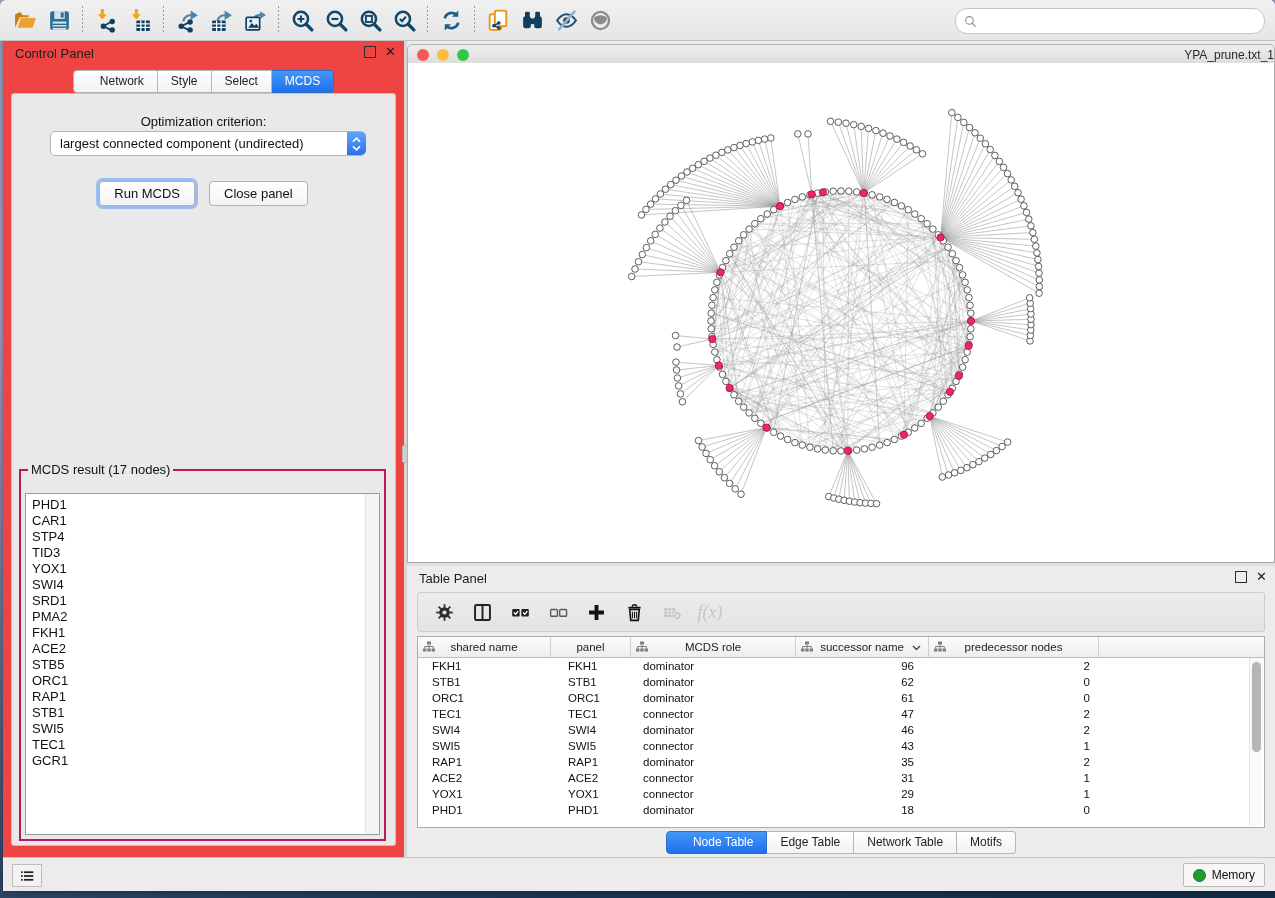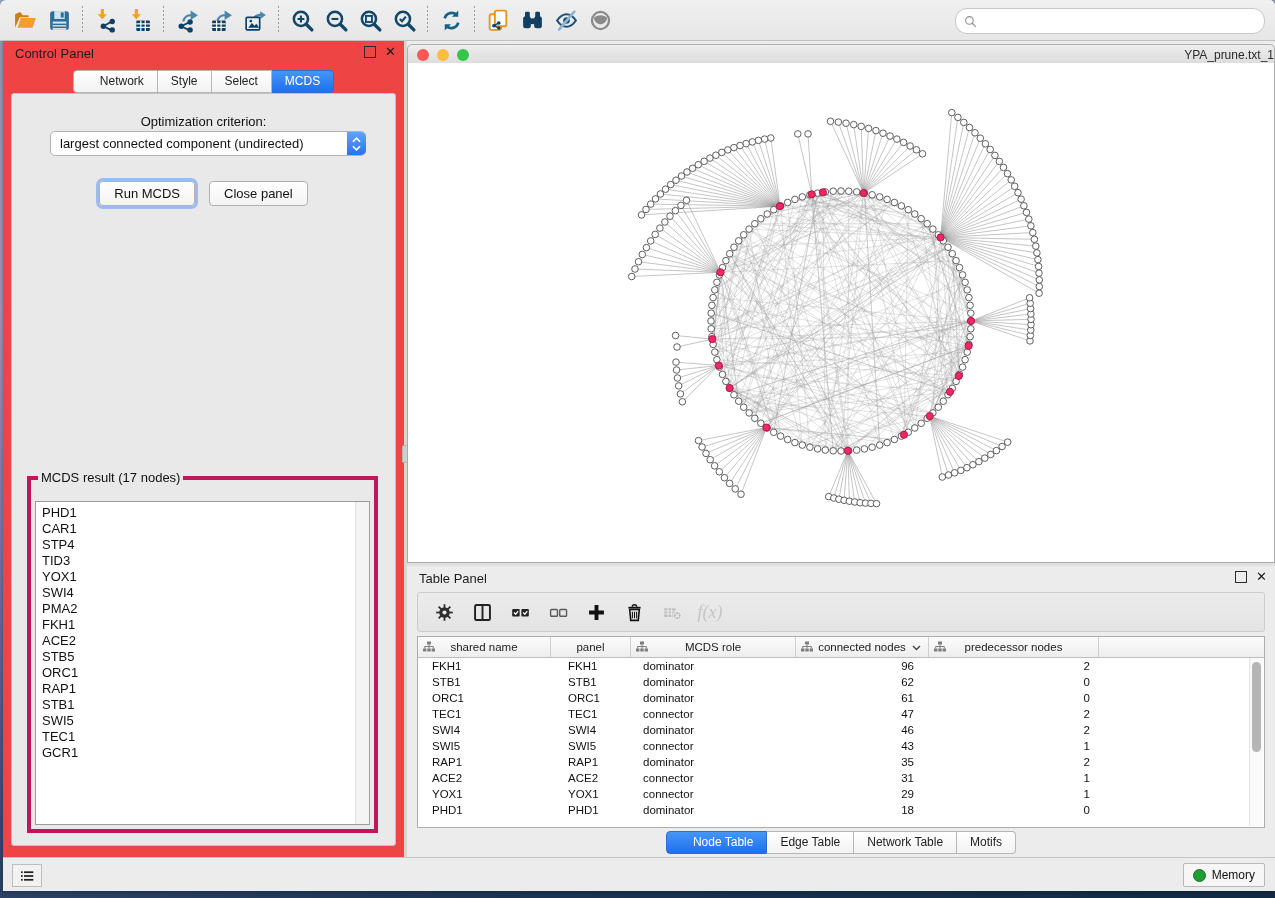--- a/index.html
+++ b/index.html
@@ -32,21 +32,21 @@
   .cp-tabs{position:absolute;top:29px;left:0;right:0;display:flex;justify-content:center;}
   .tab-pane{position:absolute;left:8px;right:8px;top:52px;bottom:12px;background:#e9e9e9;border:1px solid #c3c3c3;border-radius:3px;}
   .opt-label{position:absolute;top:20px;left:0;right:0;text-align:center;font-size:13px;color:#111;}
   .dropdown{position:absolute;top:37px;left:38px;width:314px;height:23px;background:#fff;border:1px solid #b4b4b4;border-radius:5px;display:flex;align-items:center;font-size:13px;color:#111;}
   .dropdown .val{flex:1;padding-left:9px;white-space:nowrap;overflow:hidden;}
   .dd-step{width:19px;height:23px;margin:-1px -1px -1px 0;border-radius:0 5px 5px 0;background:linear-gradient(#62a4f9,#2a72ec);display:flex;flex-direction:column;align-items:center;justify-content:center;gap:2px;}
   .dd-step svg{width:9px;height:6px;}
   .btn{height:23px;background:linear-gradient(#ffffff,#f3f3f3);border:1px solid #b2b2b2;border-radius:4px;font-size:13px;color:#111;display:inline-flex;align-items:center;justify-content:center;padding:0 14px;cursor:default;}
   .btn.focusring{box-shadow:0 0 0 3px rgba(110,166,245,.65);}
   .cp-buttons{position:absolute;top:70px;left:0;right:0;display:flex;justify-content:center;gap:14px;margin-top:17px;}
-  fieldset.mcds{position:absolute;left:7px;right:9px;top:368px;bottom:4px;border:4px solid #be185d;margin:8px;padding:3px;background:transparent;}
+  fieldset.mcds{position:absolute;left:7px;right:9px;top:368px;bottom:4px;border:2px solid #be185d;margin:0;padding:3px;background:transparent;}
   fieldset.mcds legend{font-size:13px;color:#111;padding:0 3px;margin-left:4px;}
   .mcds-list{position:absolute;left:4px;right:4px;top:16px;bottom:4px;background:#fff;border:1px solid #9b9b9b;overflow:hidden;}
   .mcds-scroll{position:absolute;right:0;top:0;bottom:0;width:13px;background:#f4f4f4;border-left:1px solid #e2e2e2;}
   .list-item{font-size:13px;color:#111;line-height:16px;padding-left:6px;}
   .mcds-list .pad{height:3px;}
   
   .vsplit{position:absolute;left:401px;top:41px;width:3px;bottom:33px;background:#d6d6d6;}
   .vsplit .grab{position:absolute;left:-2px;top:404px;width:7px;height:16px;background:#cfcfcf;border:1px solid #b5b5b5;border-radius:2px;}
   .netpanel{position:absolute;left:404px;top:44px;right:0;height:519px;}
   .net-titlebar{position:absolute;left:0;right:0;top:0;height:19px;background:linear-gradient(#eeeeee,#dcdcdc);border:1px solid #b0b0b0;border-radius:5px 5px 0 0;display:flex;align-items:center;}
@@ -272,20 +272,21 @@
         <legend>MCDS result (17 nodes)</legend>
         <div class="mcds-list">
           <div class="pad"></div>
           <div id="mcds-items">
               <div class="list-item">PHD1</div>
               <div class="list-item">CAR1</div>
               <div class="list-item">STP4</div>
               <div class="list-item">TID3</div>
               <div class="list-item">YOX1</div>
               <div class="list-item">SWI4</div>
+              <div class="list-item">SRD1</div>
               <div class="list-item">PMA2</div>
               <div class="list-item">FKH1</div>
               <div class="list-item">ACE2</div>
               <div class="list-item">STB5</div>
               <div class="list-item">ORC1</div>
               <div class="list-item">RAP1</div>
               <div class="list-item">STB1</div>
               <div class="list-item">SWI5</div>
               <div class="list-item">TEC1</div>
               <div class="list-item">GCR1</div>
@@ -670,21 +671,21 @@
           <div class="th c3">
             <svg class="ticon" width="12" height="12" viewBox="0 0 12 12">
               <g fill="#7d7d7d">
                 <rect x="4" y="0.5" width="4" height="3"></rect>
                 <rect x="0" y="7.5" width="3.4" height="3"></rect>
                 <rect x="4.3" y="7.5" width="3.4" height="3"></rect>
                 <rect x="8.6" y="7.5" width="3.4" height="3"></rect>
               </g>
               <path d="M6 3.5v2M1.7 7.5v-2h8.6v2M6 5.5v2" stroke="#7d7d7d" stroke-width="1" fill="none"></path>
             </svg>
-            <span>connected nodes</span>
+            <span>successor name</span>
             <svg class="chev" width="9" height="6" viewBox="0 0 9 6">
               <path d="M1 1l3.5 3.5L8 1" fill="none" stroke="#444" stroke-width="1.4"></path>
             </svg>
           </div>
           <div class="th c4">
             <svg class="ticon" width="12" height="12" viewBox="0 0 12 12">
               <g fill="#7d7d7d">
                 <rect x="4" y="0.5" width="4" height="3"></rect>
                 <rect x="0" y="7.5" width="3.4" height="3"></rect>
                 <rect x="4.3" y="7.5" width="3.4" height="3"></rect>

